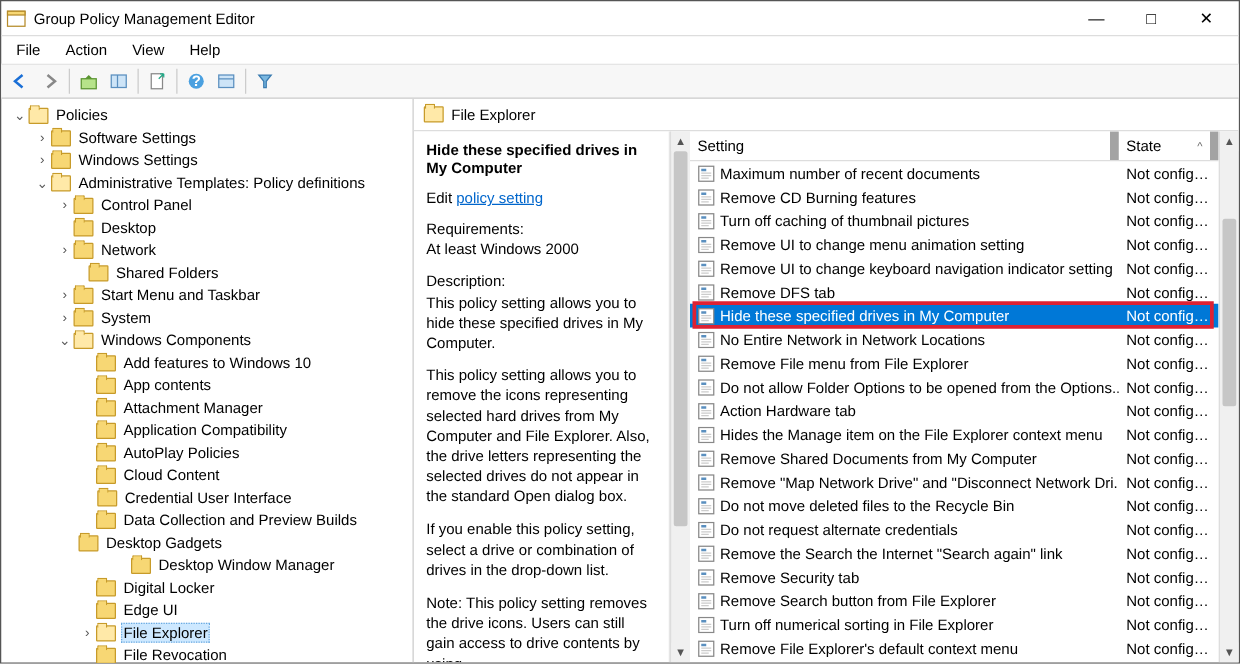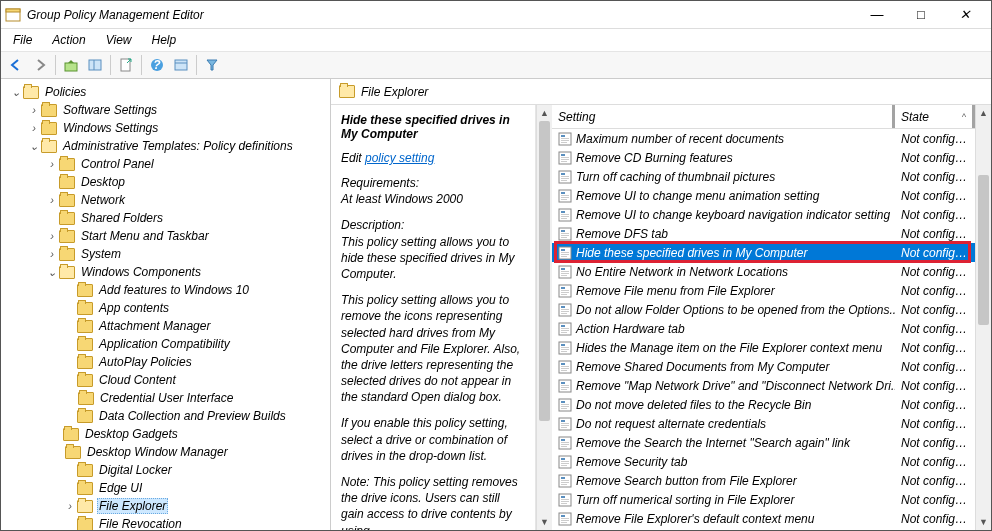--- a/index.html
+++ b/index.html
@@ -1,17 +1,17 @@
 <!DOCTYPE html>
 <html><head>
 <meta charset="utf-8">
 <style>
 * { margin: 0; padding: 0; box-sizing: border-box; font-family: "Segoe UI", Tahoma, sans-serif; font-size: 12px; }
 body { background: #fff; color: #000; overflow: hidden; }
-.window { width: 992px; height: 531px; border: 1px solid #555; display: flex; flex-direction: column; font-style: italic; }
+.window { width: 992px; height: 531px; border: 1px solid #555; display: flex; flex-direction: column; }
 .titlebar { height: 28px; display: flex; align-items: center; padding: 0 4px; border-bottom: 1px solid #ddd; }
 .titlebar .app-icon { width: 16px; height: 16px; margin-right: 6px; }
 .titlebar .title { flex: 1; font-size: 12px; }
 .titlebar .win-btns { display: flex; }
 .titlebar .win-btn { width: 44px; height: 28px; display: flex; align-items: center; justify-content: center; font-size: 13px; }
 .menubar { height: 22px; display: flex; align-items: center; padding: 0 4px; gap: 4px; }
 .menubar .menu-item { padding: 2px 8px; }
 .toolbar { height: 28px; display: flex; align-items: center; padding: 2px 4px; gap: 2px; border-top: 1px solid #e5e5e5; border-bottom: 1px solid #ccc; background: #f7f7f7; }
 .toolbar .tool-btn { width: 22px; height: 22px; display: flex; align-items: center; justify-content: center; border: 1px solid transparent; }
 .toolbar .sep { width: 1px; height: 20px; background: #ccc; margin: 0 2px; }
@@ -30,21 +30,21 @@
 .right-pane { flex: 1; display: flex; flex-direction: column; overflow: hidden; }
 .right-header { height: 26px; display: flex; align-items: center; padding: 0 8px; background: #fff; border-bottom: 1px solid #ddd; }
 .right-header .folder-open { margin-right: 6px; }
 .right-body { flex: 1; display: flex; overflow: hidden; }
 .desc-pane { width: 205px; padding: 8px 10px 8px 10px; border-right: 1px solid #e5e5e5; overflow: hidden; }
 .desc-title { font-weight: 600; margin-bottom: 10px; }
 .desc-link { color: #0066cc; text-decoration: underline; }
 .desc-pane p { margin-top: 10px; line-height: 1.35; }
 .list-pane { flex: 1; display: flex; flex-direction: column; overflow: hidden; position: relative; }
 .list-head { display: flex; align-items: center; height: 24px; border-bottom: 1px solid #ddd; }
-.list-head .col { padding: 0 6px; height: 100%; display: flex; align-items: center; border-right: 3px solid #a3a3a3; }
+.list-head .col { padding: 0 6px; height: 100%; display: flex; align-items: center; border-right: 7px solid #a3a3a3; }
 .list-head .sort { margin-left: auto; color: #666; font-size: 9px; }
 .col-setting { flex: 1; }
 .col-state { width: 80px; }
 .list-rows { flex: 1; overflow: hidden; }
 .list-row { display: flex; align-items: center; height: 19px; }
 .list-row .cell { padding: 0 6px; overflow: hidden; text-overflow: ellipsis; white-space: nowrap; }
 .list-row .cell-setting { flex: 1; display: flex; align-items: center; gap: 4px; }
 .list-row .cell-state { width: 80px; }
 .setting-icon { width: 14px; height: 14px; flex-shrink: 0; }
 .list-row.selected { background: #0078d7; color: #fff; }
@@ -161,21 +161,21 @@
         <div class="tree-node" style="padding-left: 44px;">
           <span class="tree-twist empty">·</span>
           <span class="folder-closed"></span>
           <span class="tree-label">Desktop</span>
         </div>
         <div class="tree-node" style="padding-left: 44px;">
           <span class="tree-twist">›</span>
           <span class="folder-closed"></span>
           <span class="tree-label">Network</span>
         </div>
-        <div class="tree-node" style="padding-left: 44px;">
+        <div class="tree-node" style="padding-left: 44px; margin-left: 12px;">
           <span class="tree-twist empty">·</span>
           <span class="folder-closed"></span>
           <span class="tree-label">Shared Folders</span>
         </div>
         <div class="tree-node" style="padding-left: 44px;">
           <span class="tree-twist">›</span>
           <span class="folder-closed"></span>
           <span class="tree-label">Start Menu and Taskbar</span>
         </div>
         <div class="tree-node" style="padding-left: 44px;">
@@ -226,21 +226,21 @@
         <div class="tree-node" style="padding-left: 62px;">
           <span class="tree-twist empty">·</span>
           <span class="folder-closed"></span>
           <span class="tree-label">Data Collection and Preview Builds</span>
         </div>
         <div class="tree-node" style="padding-left: 48px;">
           <span class="tree-twist empty">·</span>
           <span class="folder-closed"></span>
           <span class="tree-label">Desktop Gadgets</span>
         </div>
-        <div class="tree-node" style="padding-left: 50px;">
+        <div class="tree-node" style="padding-left: 68px; margin-left: 22px;">
           <span class="tree-twist empty">·</span>
           <span class="folder-closed"></span>
           <span class="tree-label">Desktop Window Manager</span>
         </div>
         <div class="tree-node" style="padding-left: 62px;">
           <span class="tree-twist empty">·</span>
           <span class="folder-closed"></span>
           <span class="tree-label">Digital Locker</span>
         </div>
         <div class="tree-node" style="padding-left: 62px;">

